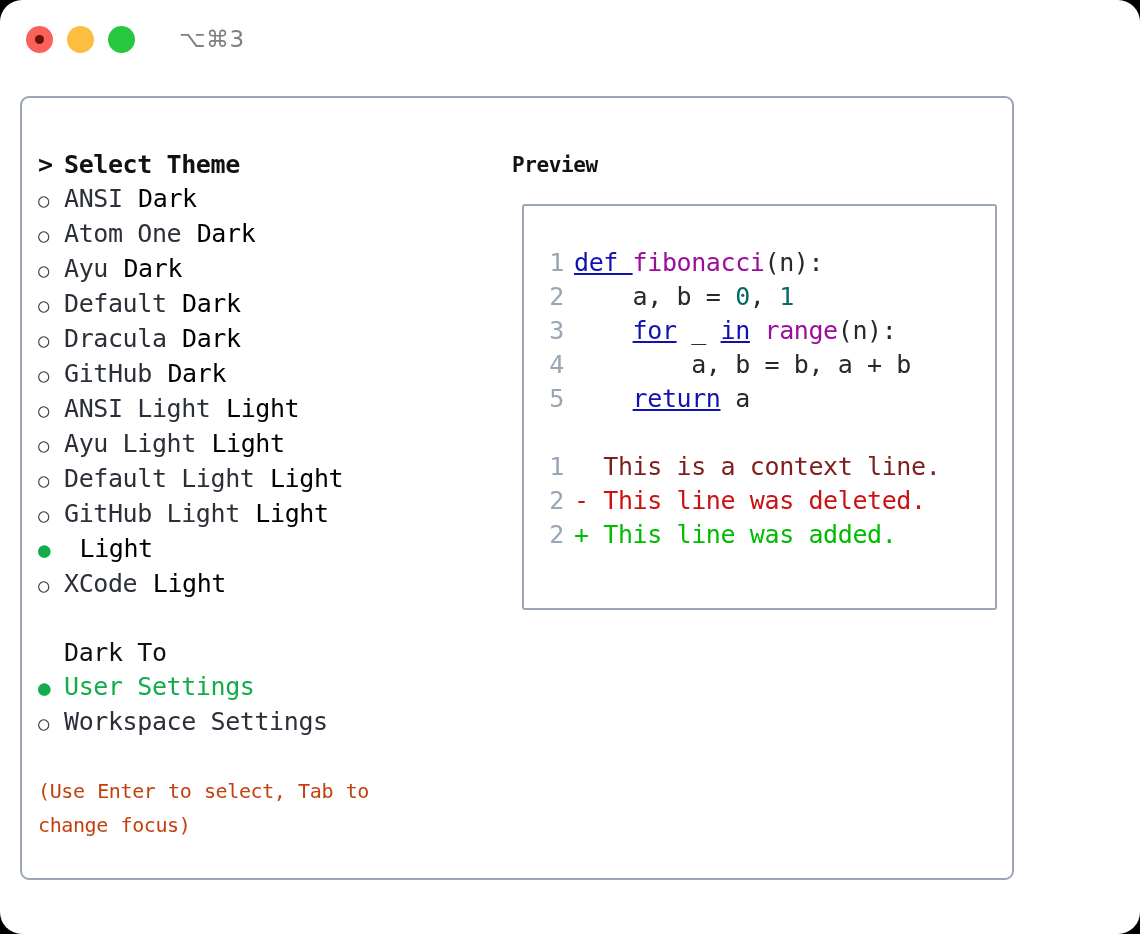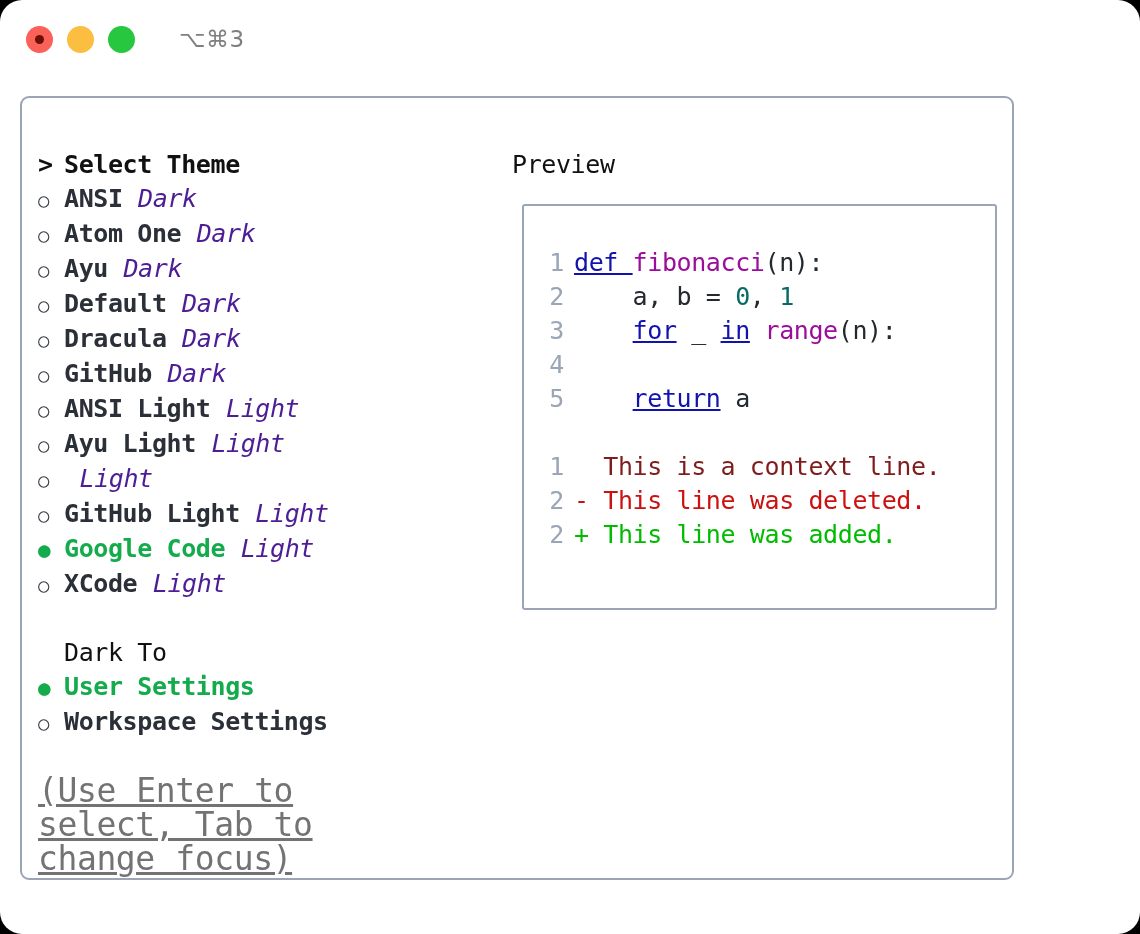--- a/index.html
+++ b/index.html
@@ -115,60 +115,58 @@
     color: #2b2f38;
   }
   .opt .bullet {
     display: inline-block;
     width: 26px;
     flex: none;
     font-size: 19px;
     color: #3a3f4a;
   }
   .opt .bullet.filled { color: #13ab4b; font-size: 21px; }
-  .opt .opt-label { color: #2b2f38; font-weight: bold; }
+  .opt .opt-label { color: #2b2f38; }
   .opt.selected .opt-label { color: #13ab4b; }
   .opt .opt-tag {
-    color: #4c1d95;
+    color: #000000;
     margin-left: 0.62em;
-    font-style: italic;
   }
 
   .spacer-sm { height: 34px; }
   .spacer-md { height: 34px; }
 
   .subsection-title {
     font-size: 25px;
     color: #111111;
     letter-spacing: -0.4px;
     line-height: 34px;
     white-space: nowrap;
     padding-left: 26px;
   }
 
   .hint {
-    font-size: 33px;
-    color: #737373;
+    font-size: 20px;
+    color: #c2410c;
     letter-spacing: -0.4px;
     line-height: 34px;
     width: 410px;
     word-spacing: 1px;
-    text-decoration: underline;
   }
 
   
   .right-col {
     flex: 1;
     padding: 50px 0 0 0;
     position: relative;
   }
 
   .preview-title {
-    font-size: 25px;
-    font-weight: normal;
+    font-size: 21px;
+    font-weight: bold;
     color: #111111;
     letter-spacing: -0.4px;
     line-height: 34px;
     margin-left: 10px;
   }
 
   .preview-box {
     position: absolute;
     left: 20px;
     top: 106px;
@@ -279,32 +277,32 @@
           </li>
 
           <li class="opt">
             <span class="bullet">○</span>
             <span class="opt-label">Ayu Light</span>
             <span class="opt-tag">Light</span>
           </li>
 
           <li class="opt">
             <span class="bullet">○</span>
+            <span class="opt-label">Default Light</span>
             <span class="opt-tag">Light</span>
           </li>
 
           <li class="opt">
             <span class="bullet">○</span>
             <span class="opt-label">GitHub Light</span>
             <span class="opt-tag">Light</span>
           </li>
 
           <li class="opt selected">
             <span class="bullet filled">●</span>
-            <span class="opt-label">Google Code</span>
             <span class="opt-tag">Light</span>
           </li>
 
           <li class="opt">
             <span class="bullet">○</span>
             <span class="opt-label">XCode</span>
             <span class="opt-tag">Light</span>
           </li>
         </ul>
 
@@ -344,20 +342,21 @@
             <span class="code-text"><span class="tk-pl">    a, b = </span><span class="tk-num">0</span><span class="tk-pl">, </span><span class="tk-num">1</span></span>
           </div>
 
           <div class="code-line">
             <span class="ln">3</span>
             <span class="code-text"><span class="tk-pl">    </span><span class="tk-kw">for</span><span class="tk-pl"> _ </span><span class="tk-kw">in</span><span class="tk-pl"> </span><span class="tk-fn">range</span><span class="tk-pl">(n):</span></span>
           </div>
 
           <div class="code-line">
             <span class="ln">4</span>
+            <span class="code-text"><span class="tk-pl">        a, b = b, a + b</span></span>
           </div>
 
           <div class="code-line">
             <span class="ln">5</span>
             <span class="code-text"><span class="tk-pl">    </span><span class="tk-kw">return</span><span class="tk-pl"> a</span></span>
           </div>
 
           <div class="diff-gap"></div>
 
           <div class="code-line">

